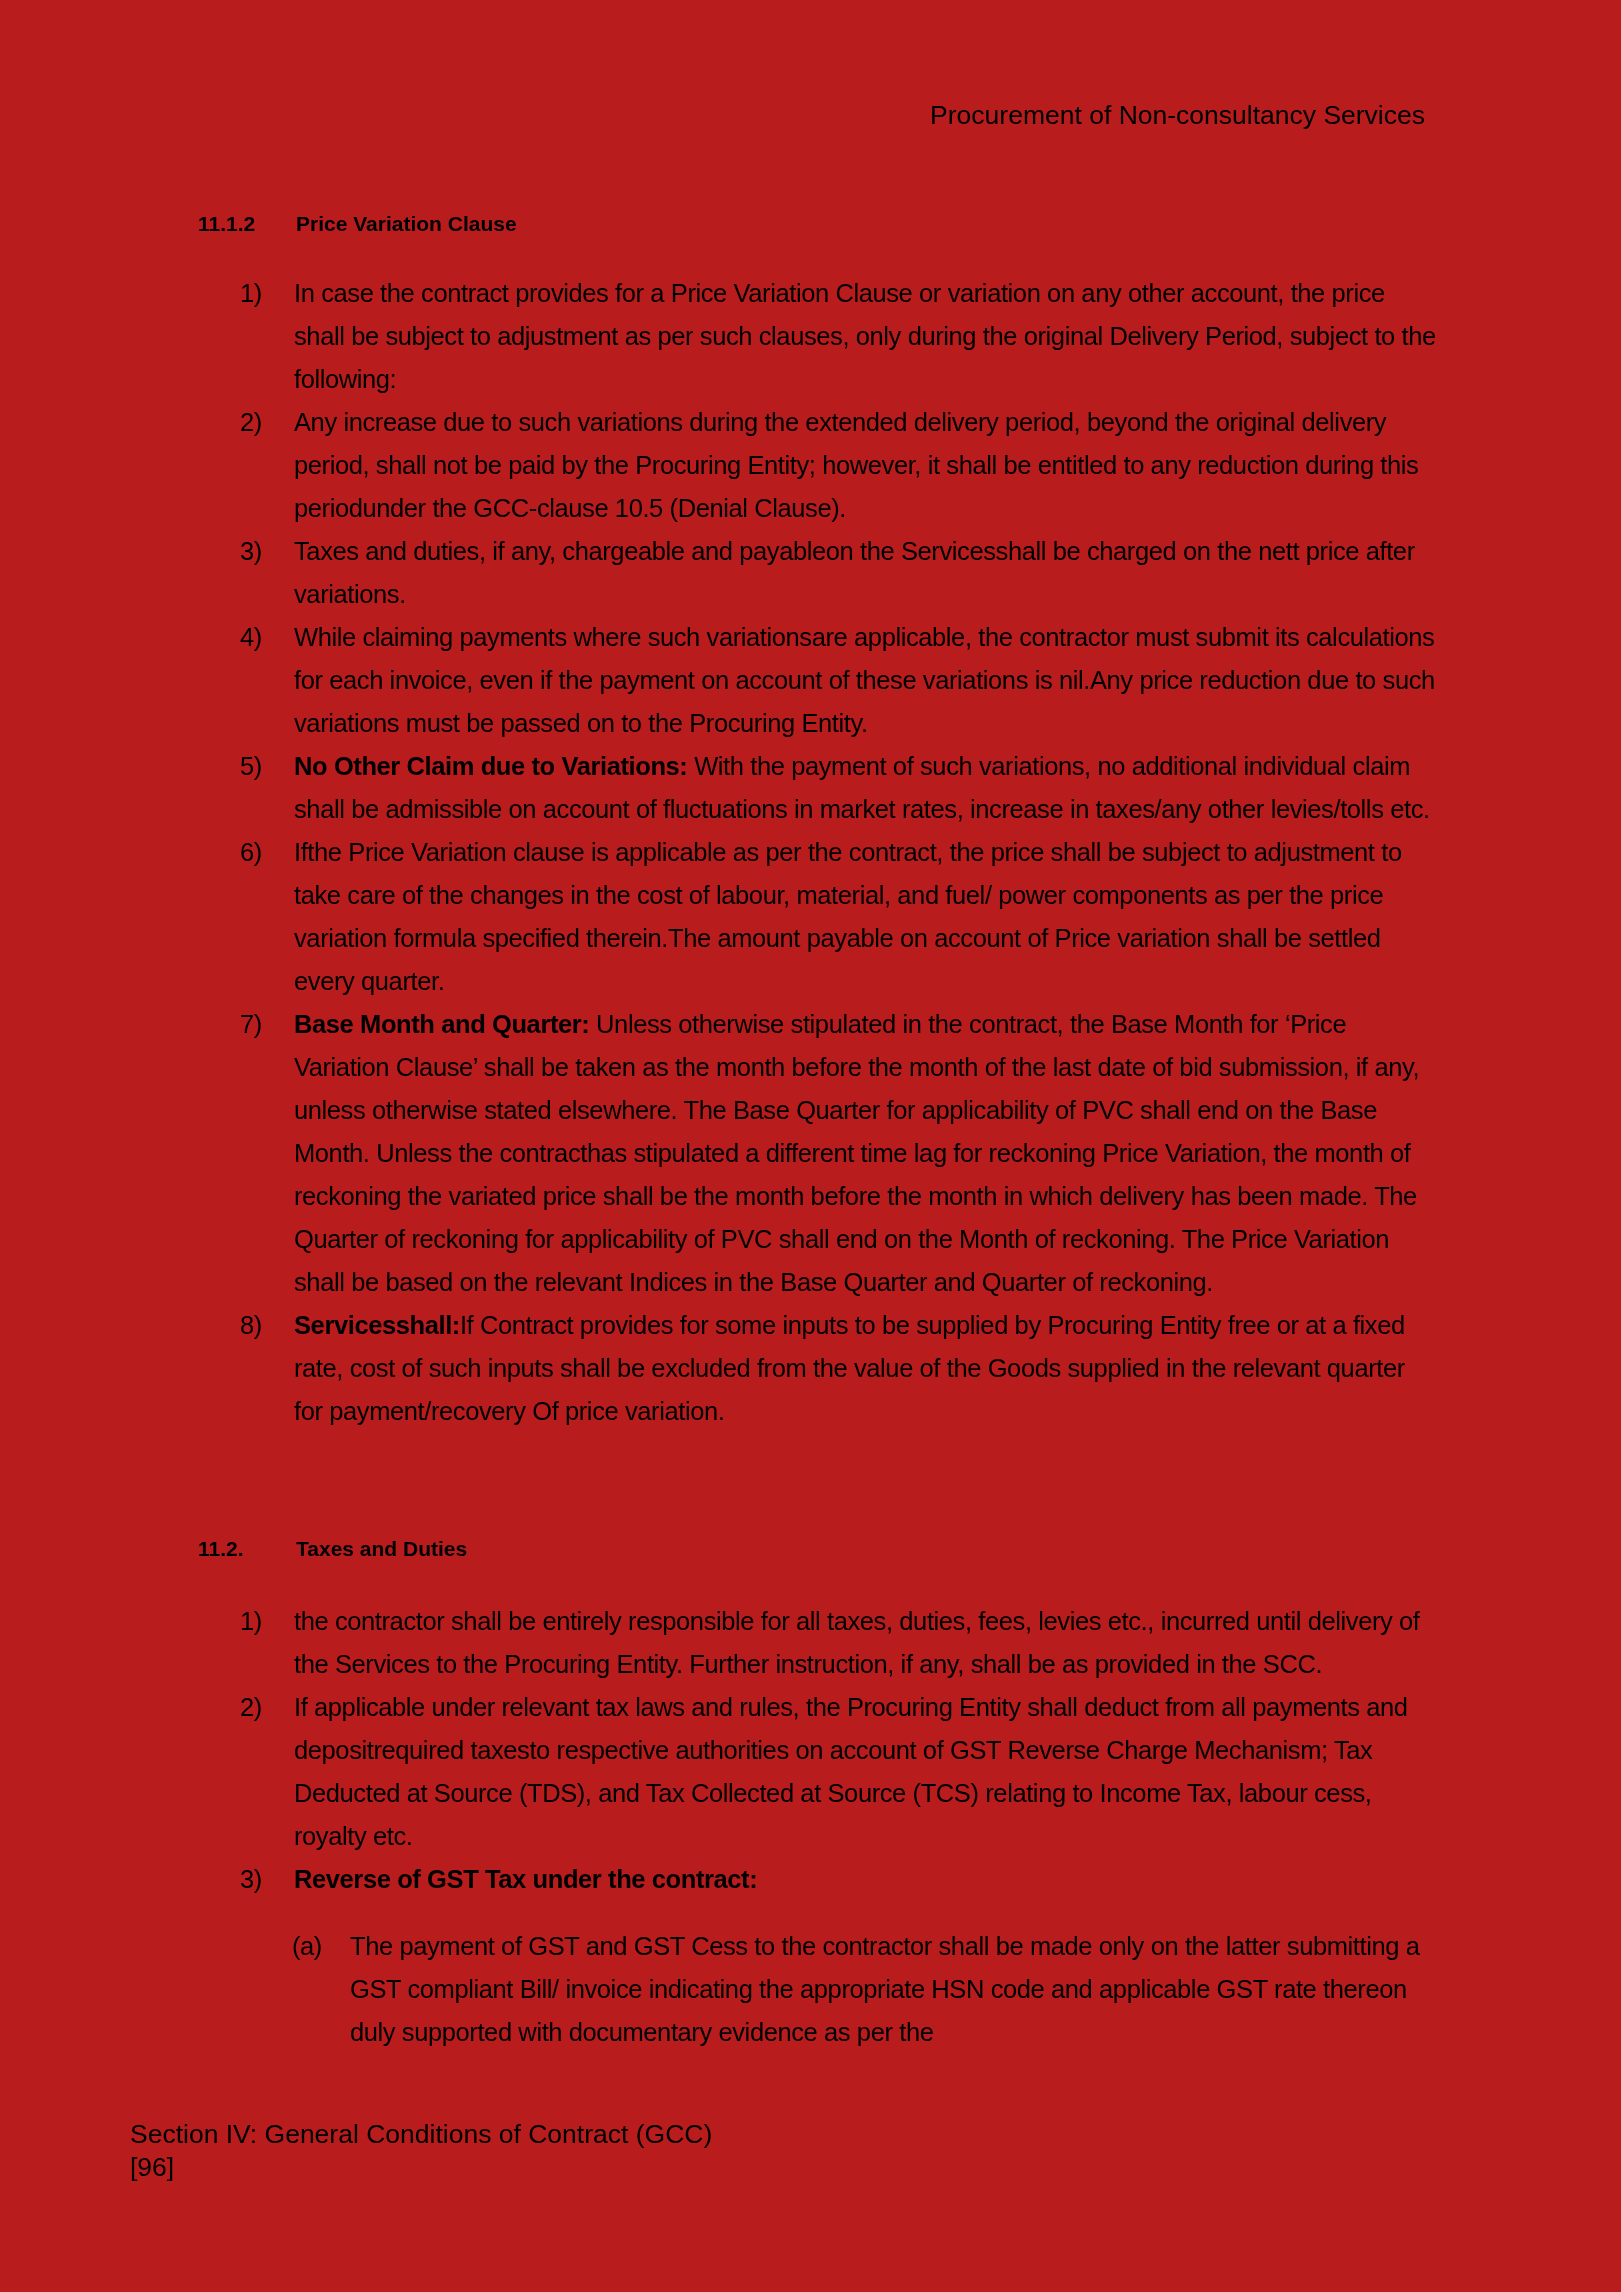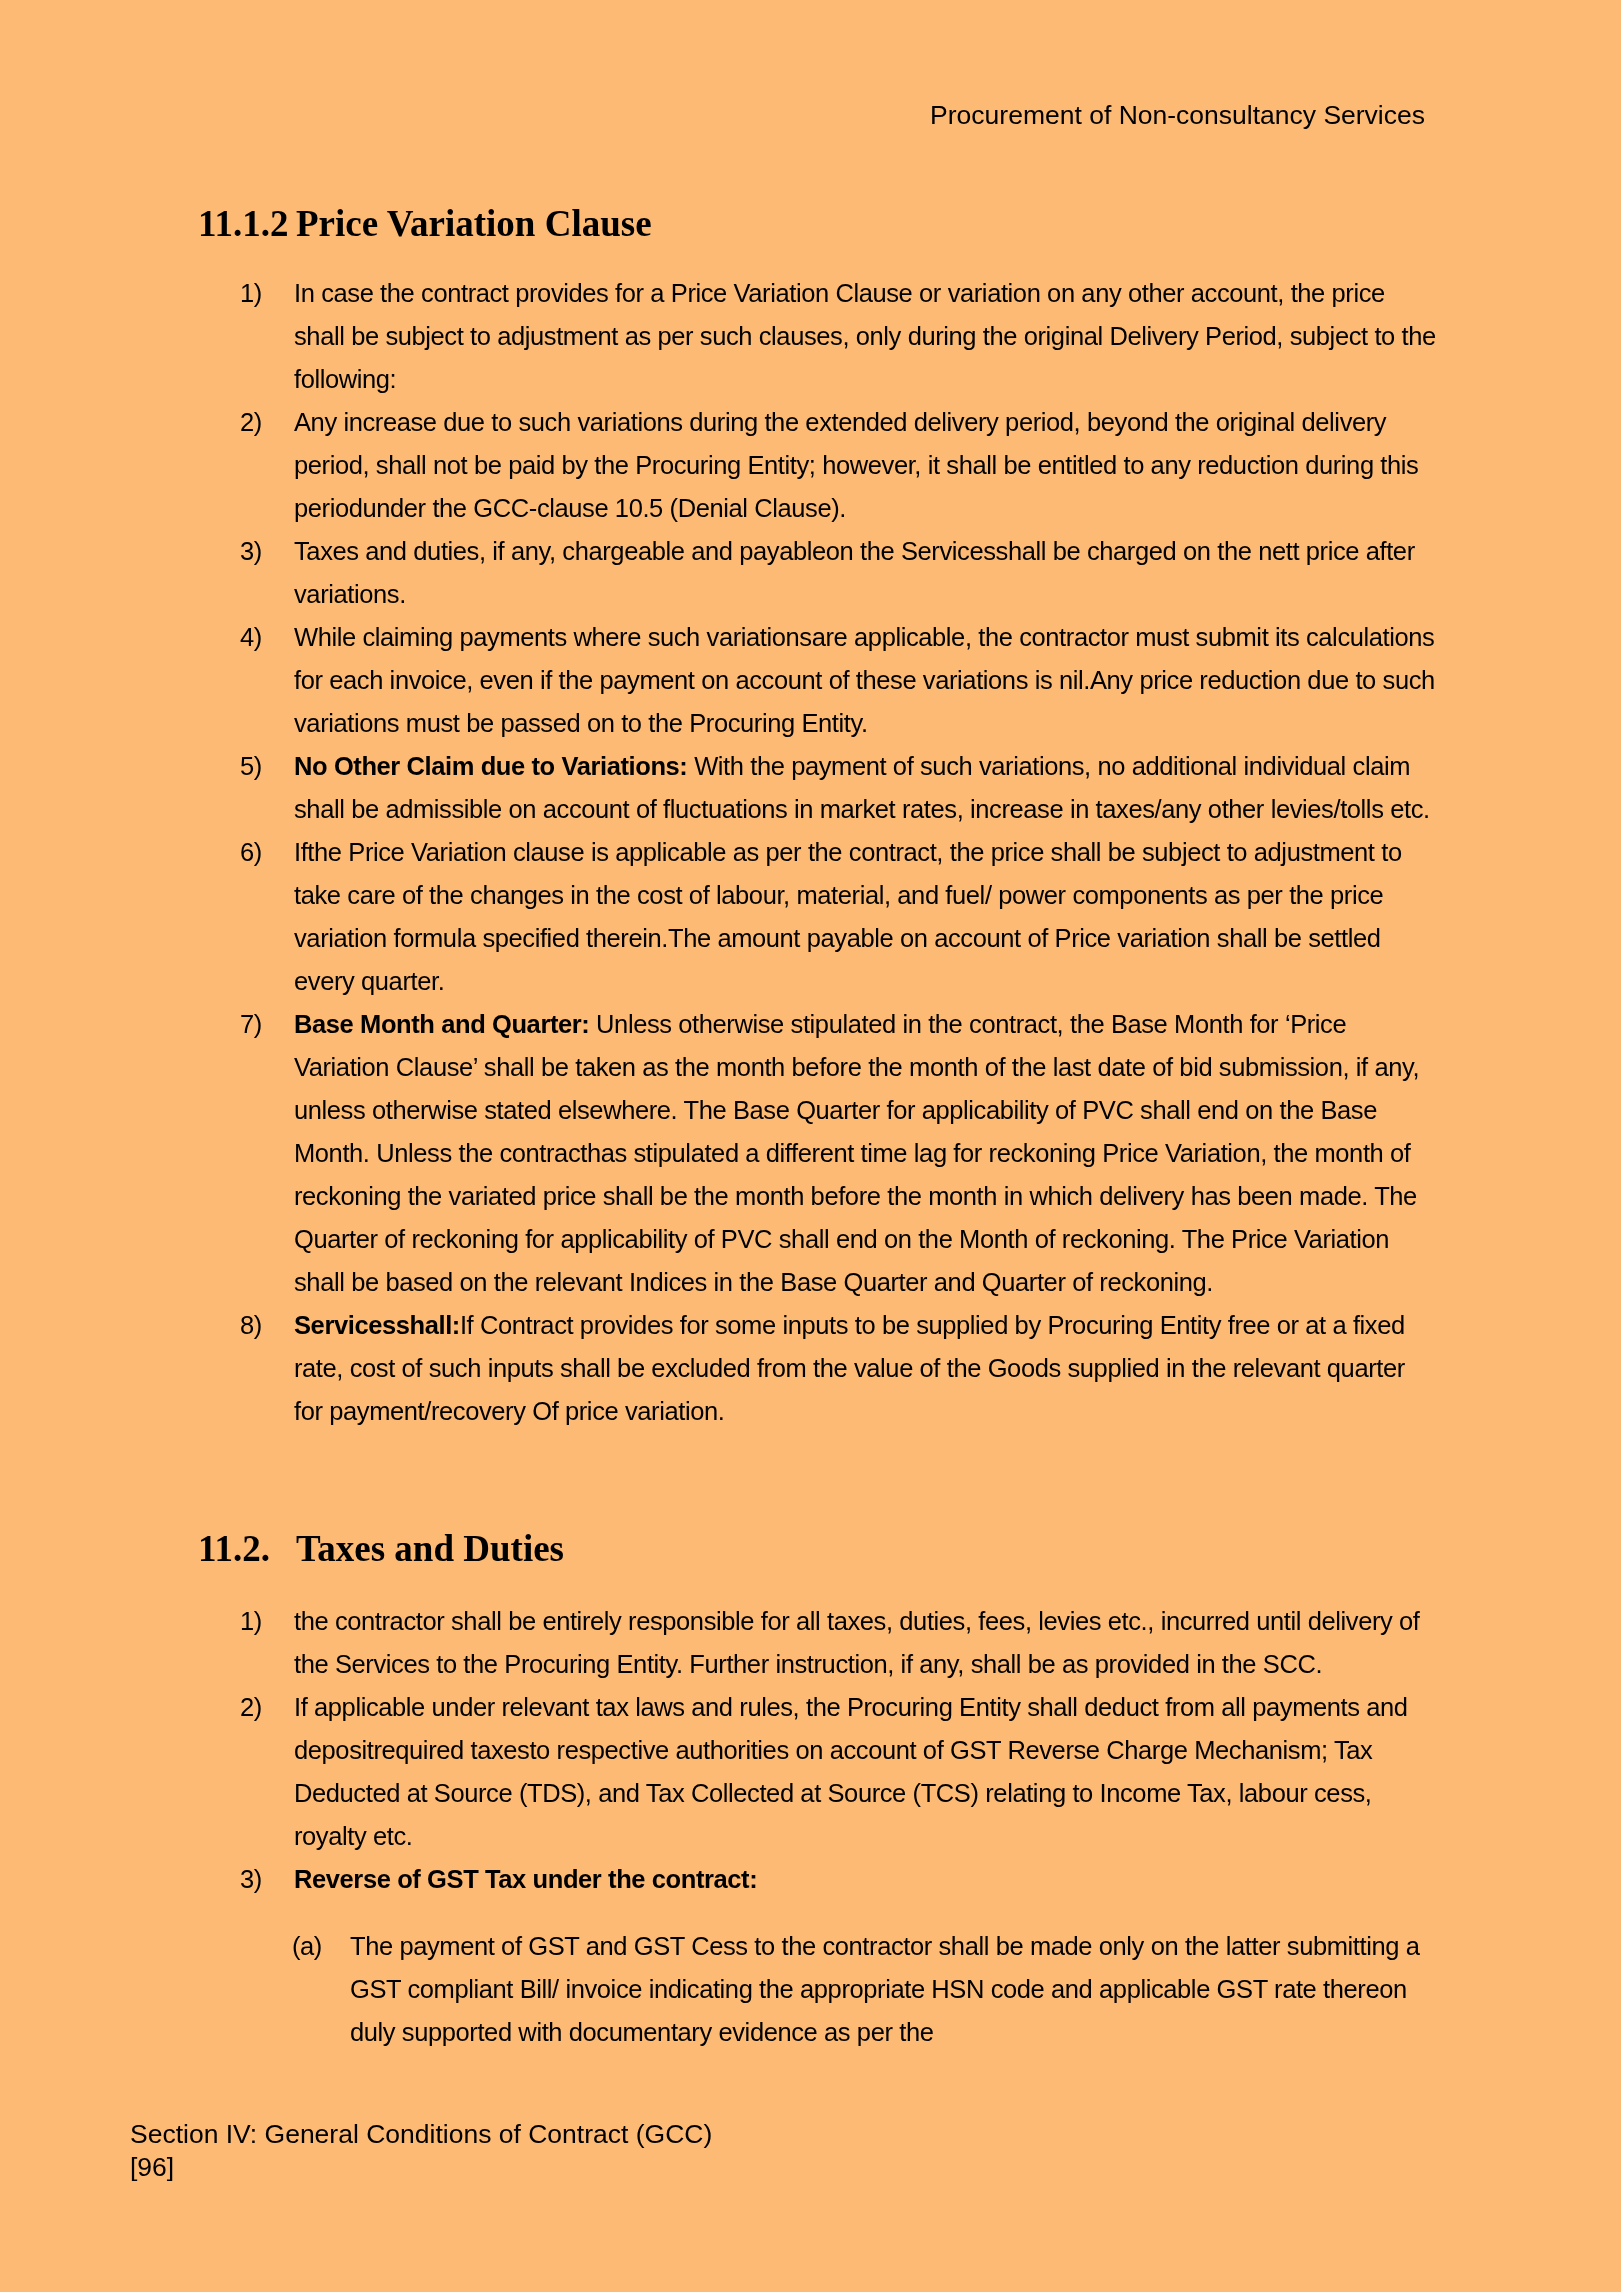--- a/index.html
+++ b/index.html
@@ -1,30 +1,30 @@
 <!DOCTYPE html>
 <html><head>
 <meta charset="utf-8">
 <style>
   html,body{margin:0;padding:0;background:#e8e8e8;}
   .page{
     position:relative;
     width:1621px;height:2293px;
-    background:#fdba74;
+    background:#b91c1c;
     font-family:"Liberation Sans", sans-serif;
     color:#000;
     overflow:hidden;
   }
   .hdr{
     position:absolute;top:99px;right:196px;
     font-size:26.5px;line-height:33px;color:#000;
   }
   .block1{position:absolute;top:202px;left:198px;width:1238px;}
   .block2{position:absolute;top:1527px;left:198px;width:1238px;}
-  .sec-head{display:flex;font-weight:bold;font-size:37px;line-height:43px;font-family:Liberation Serif, serif;}
+  .sec-head{display:flex;font-weight:bold;font-size:21px;line-height:43px;}
   .sec-head .sec-num{flex:0 0 98px;}
   .sec-head .sec-title{flex:1;}
   .block1 .sec-head{margin-bottom:27.4px;}
   .block2 .sec-head{margin-bottom:30px;}
   .oli{display:flex;font-size:25.5px;line-height:43px;letter-spacing:-0.4px;}
   .oli .num{flex:0 0 96px;box-sizing:border-box;padding-left:42px;}
   .oli .txt{flex:1;}
   .b{font-weight:bold;text-align:right;}
   .sublist{margin-top:23.5px;}
   .subli{display:flex;margin-left:94px;font-size:25.5px;line-height:43px;letter-spacing:-0.4px;}

